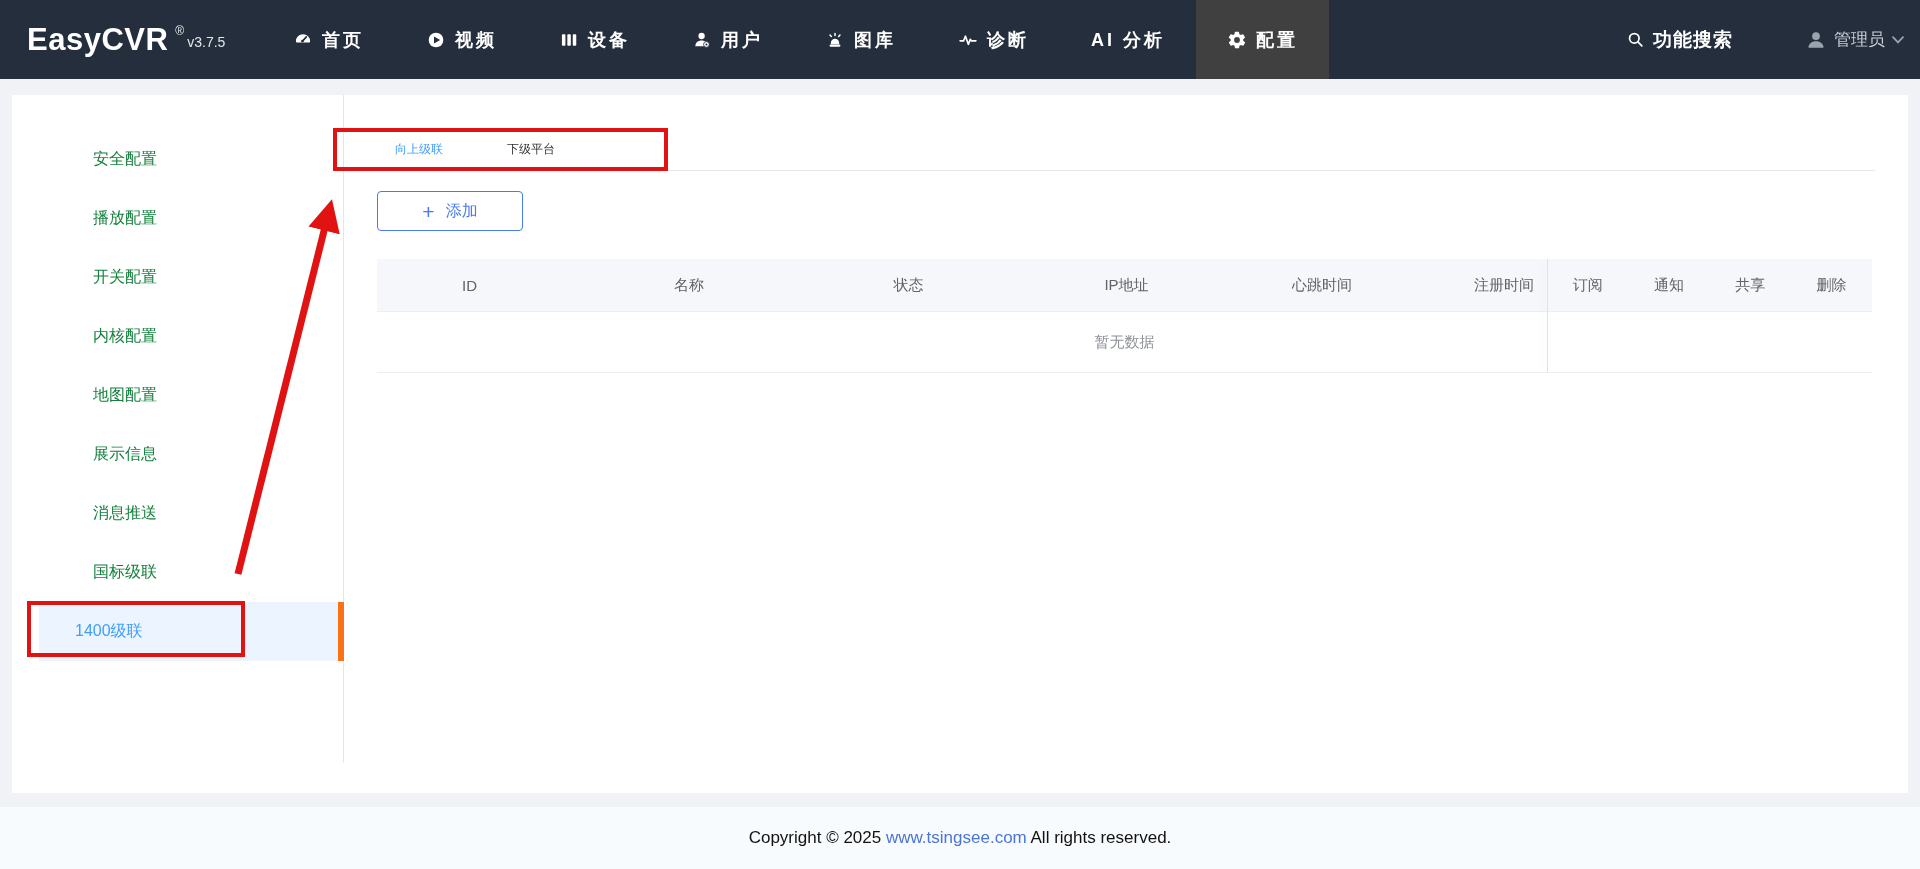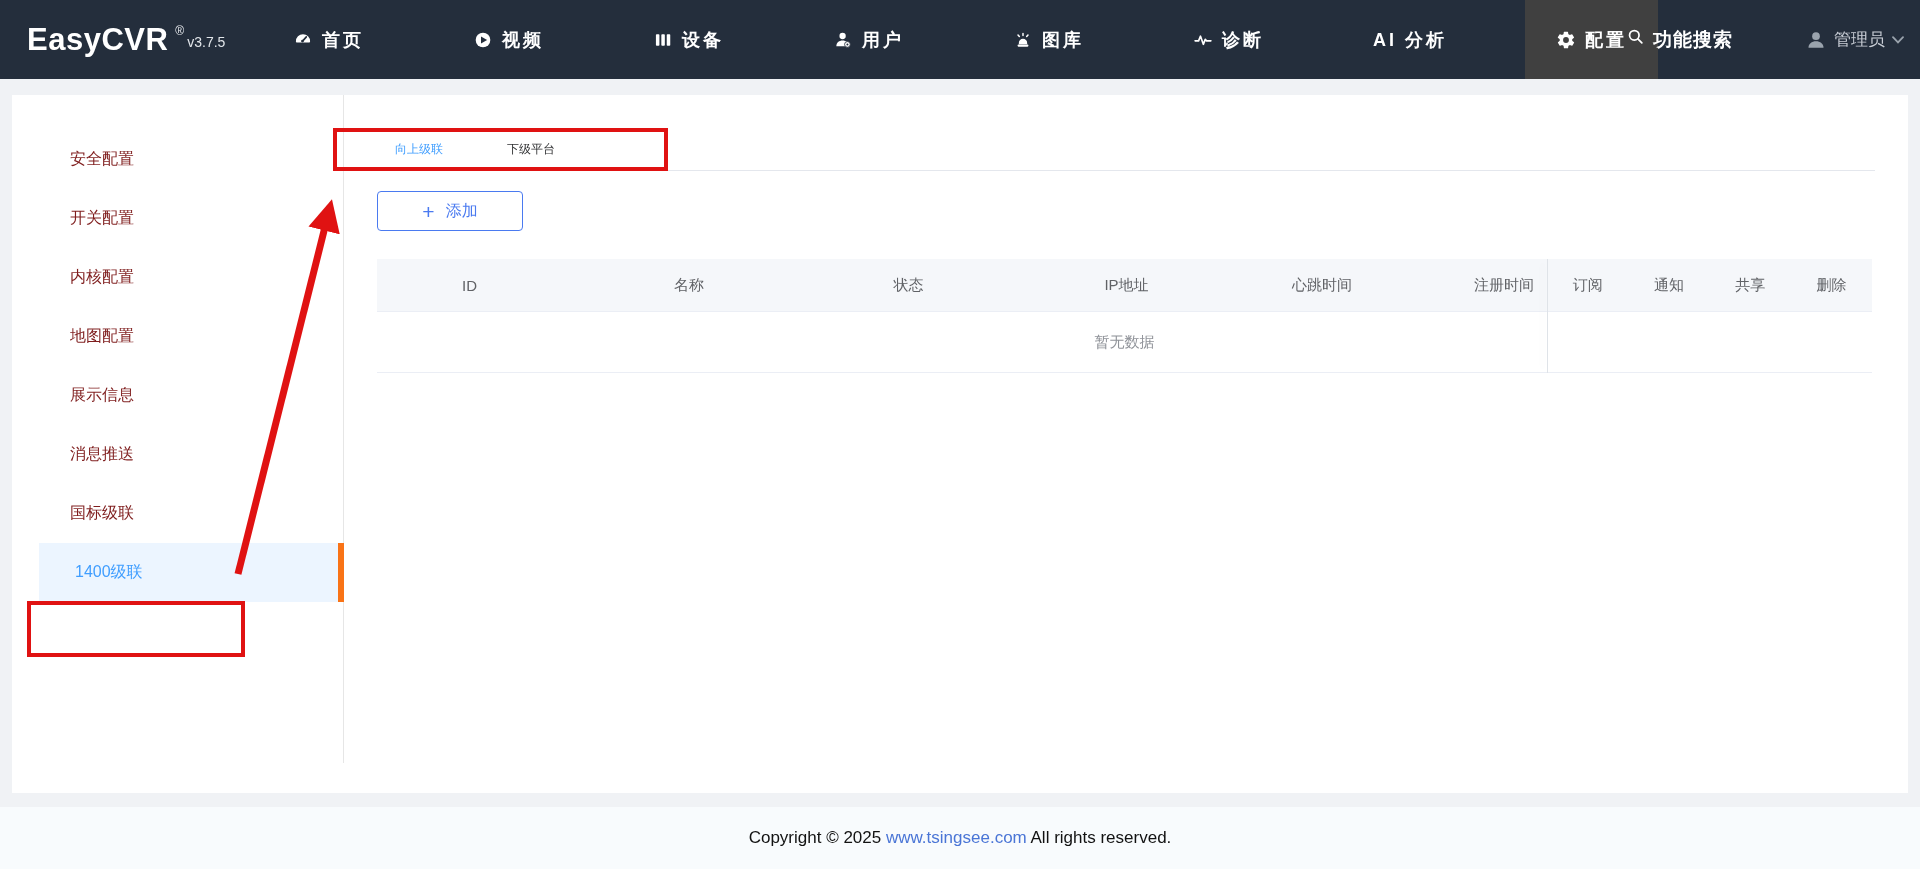--- a/index.html
+++ b/index.html
@@ -20,52 +20,52 @@
   .brand {
     position: absolute; left: 27px; top: 0; height: 79px;
     display: flex; align-items: center;
   }
   .brand-name { font-size: 31px; font-weight: 700; letter-spacing: 0.5px; color: #ffffff; }
   .brand-reg { font-size: 12px; color: #e7eaee; margin-left: 7px; align-self: flex-start; margin-top: 24px; }
   .brand-ver { font-size: 14px; color: #e2e6ea; margin-left: 3px; margin-top: 4px; }
 
   .nav-menu {
     position: absolute; left: 262px; top: 0; height: 79px;
-    display: flex; align-items: stretch; gap: 47px;
+    display: flex; align-items: stretch;
   }
   .nav-item {
     display: flex; align-items: center; gap: 9px;
     padding: 0 31px; cursor: pointer;
     font-size: 18px; font-weight: 700; color: #ffffff;
   }
   .nav-item .nav-label { letter-spacing: 3px; white-space: nowrap; }
   .nav-item.active { background: #404040; }
   .nav-icon { width: 20px; height: 20px; flex: 0 0 auto; }
 
   .nav-right {
     position: absolute; right: 0; top: 0; height: 79px;
     display: flex; align-items: center;
   }
-  .search-box { display: flex; align-items: flex-start; gap: 8px; cursor: pointer; margin-right: 72px; }
+  .search-box { display: flex; align-items: center; gap: 8px; cursor: pointer; margin-right: 72px; }
   .search-label { font-size: 19px; font-weight: 700; color: #ffffff; letter-spacing: 1px; }
   .user-box { display: flex; align-items: center; gap: 7px; cursor: pointer; margin-right: 16px; }
   .user-label { font-size: 17px; color: #c9ced6; }
 
   
   .card {
     position: absolute; left: 12px; top: 95px; width: 1896px; height: 698px;
     background: #ffffff;
   }
 
   
   .sidebar { position: absolute; left: 0; top: 0; width: 332px; height: 668px; border-right: 1px solid #e6e6e6; }
   .side-menu { position: absolute; left: 0; top: 35px; width: 332px; }
   .side-item {
     height: 59px; display: flex; align-items: center;
-    padding-left: 58px; font-size: 16px; color: #7f1d1d; cursor: pointer;
+    padding-left: 81px; font-size: 16px; color: #15803d; cursor: pointer;
   }
   .side-item.active {
     margin-left: 27px; padding-left: 36px;
     background: #ecf5ff; color: #409eff;
     border-right: 6px solid #f97316;
   }
 
   
   .content { position: absolute; left: 333px; top: 0; right: 0; height: 100%; }
   .tabs {
@@ -216,20 +216,23 @@
       </div>
     </div>
   </div>
 
   <div class="card">
 
     <div class="sidebar">
       <div class="side-menu">
         <div class="side-item">
             <span>安全配置</span>
+          </div>
+        <div class="side-item">
+            <span>播放配置</span>
           </div>
         <div class="side-item">
             <span>开关配置</span>
           </div>
         <div class="side-item">
             <span>内核配置</span>
           </div>
         <div class="side-item">
             <span>地图配置</span>
           </div>

